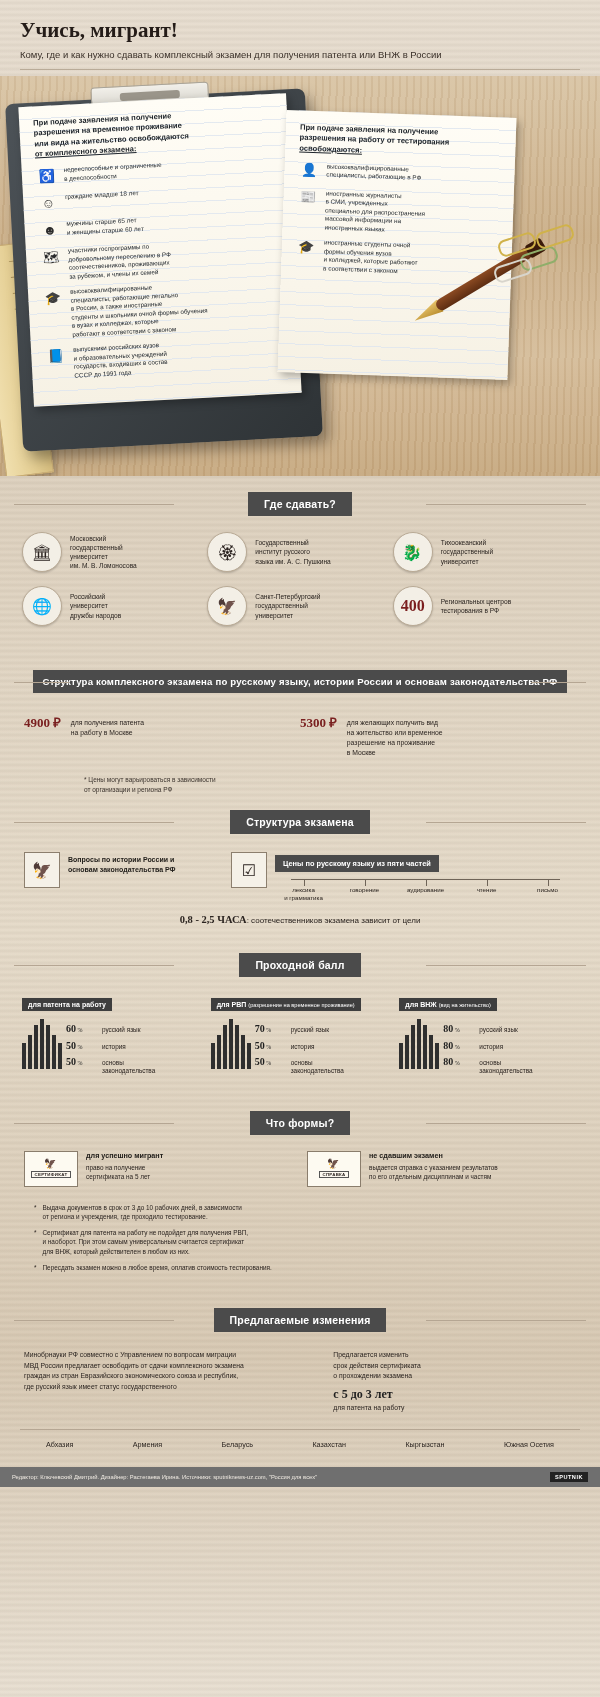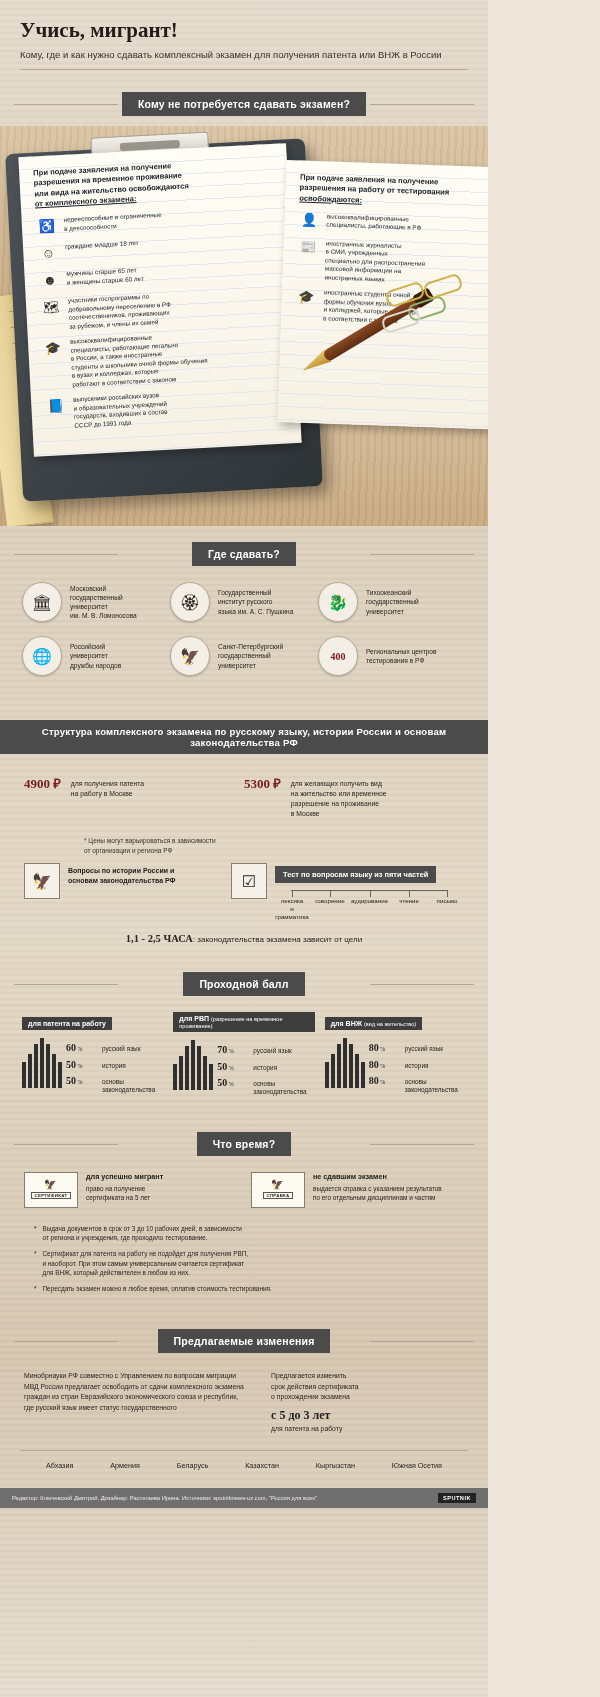--- a/index.html
+++ b/index.html
@@ -4,21 +4,21 @@
 <style>
   html,body{margin:0;padding:0;}
   body{
     width:600px;
     font-family:"Liberation Sans", sans-serif;
     background:#efe7dc;
     color:#2b2320;
   }
   .page{
     position:relative;
-    width:488px;
+    width:600px;
     min-height:1697px;
     background:
       repeating-linear-gradient(180deg, rgba(255,255,255,0.05) 0px, rgba(0,0,0,0.04) 3px, rgba(255,255,255,0.05) 6px),
       linear-gradient(180deg,#e8ded0 0%,#ddd0bd 25%,#e6dbc9 55%,#d8c9b3 80%,#e9e0d2 100%);
     overflow:hidden;
   }
   
   .header{padding:18px 20px 6px 20px;}
   .header h1{
     font-family:"Liberation Serif", serif;
@@ -134,21 +134,21 @@
   .places{padding:6px 22px 14px 22px;}
   .prow2{display:flex;margin-bottom:14px;}
   .place{flex:1;display:flex;align-items:center;gap:8px;}
   .pcircle{
     width:38px;height:38px;border-radius:50%;
     background:#f3efe6;border:1px solid #b9aa95;
     display:flex;align-items:center;justify-content:center;
     box-shadow:0 1px 2px rgba(0,0,0,.18);
     flex:0 0 38px;
   }
-  .pcircle.num{font-size:10px;font-weight:bold;color:#7b1f1f;font-family:"Liberation Serif",serif;}
+  .pcircle.num{font-size:16px;font-weight:bold;color:#7b1f1f;font-family:"Liberation Serif",serif;}
   .plabel{font-size:6.6px;line-height:1.4;color:#2a2420;}
   
   .prices{display:flex;padding:10px 24px 14px 24px;}
   .pricecol{flex:1;display:flex;gap:10px;align-items:flex-start;}
   .pval{font-family:"Liberation Serif",serif;font-size:13px;font-weight:bold;color:#7a2020;white-space:nowrap;}
   .pdesc{font-size:6.8px;line-height:1.45;color:#2b2420;padding-top:5px;}
   .note{font-size:6.5px;line-height:1.45;color:#3a322c;padding:4px 0 0 84px;}
   
   .struct{padding:8px 24px 6px 24px;display:flex;gap:12px;}
   .sbox{display:flex;gap:8px;align-items:flex-start;}
@@ -215,23 +215,20 @@
 </head>
 <body>
 
 <div class="page">
 
   <div class="header">
     <h1>Учись, мигрант!</h1>
     <p class="sub">Кому, где и как нужно сдавать комплексный экзамен для получения патента или ВНЖ в России</p>
   </div>
 
-  <div class="banner">
-    <span>Кому не потребуется сдавать экзамен?</span>
-  </div>
 
   <div class="scene">
     <div class="ruler">
       <i style="top:16px"></i>
         <i style="top:32px"></i>
         <i style="top:48px"></i>
         <i style="top:64px"></i>
       <i style="top:80px"></i>
         <i style="top:96px"></i>
         <i style="top:112px"></i>
@@ -396,45 +393,48 @@
       <div class="pval">5300 ₽</div>
       <div class="pdesc" style="white-space:pre-line">для желающих получить вид
 на жительство или временное
 разрешение на проживание
 в Москве</div>
     </div>
   </div>
   <div class="note" style="white-space:pre-line">* Цены могут варьироваться в зависимости
 от организации и региона РФ</div>
 
+  <div class="banner">
+    <span>Структура экзамена</span>
+  </div>
 
   <div class="struct">
     <div class="sbox" style="flex:0 0 195px">
       <div class="sicon">🦅</div>
       <div class="slabel" style="white-space:pre-line">Вопросы по истории России и
 основам законодательства РФ</div>
     </div>
     <div class="sbox" style="flex:1">
       <div class="sicon">☑</div>
       <div style="flex:1">
-        <div class="testhead">Тест по вопросам языку из пяти частей</div>
+        <div class="testhead">Цены по русскому языку из пяти частей</div>
         <div class="parts">
           <div class="part" style="white-space:pre-line">лексика
 и грамматика</div>
           <div class="part" style="white-space:pre-line">говорение</div>
           <div class="part" style="white-space:pre-line">аудирование</div>
           <div class="part" style="white-space:pre-line">чтение</div>
           <div class="part" style="white-space:pre-line">письмо</div>
         </div>
       </div>
     </div>
   </div>
 
   <div class="duration">
-    <b>1,1 - 2,5 ЧАСА</b><span>: законодательства экзамена зависит от цели</span>
+    <b>0,8 - 2,5 ЧАСА</b><span>: соотечественников экзамена зависит от цели</span>
   </div>
 
   <div class="banner">
     <span>Проходной балл</span>
   </div>
 
   <div class="scores">
     <div class="scol">
       <div class="shead">для патента на работу</div>
       <div class="sbars">
@@ -515,21 +515,21 @@
         <div class="srow">
           <div class="spct"><span>80</span><em> %</em></div>
           <div class="sname" style="white-space:pre-line">основы
 законодательства</div>
         </div>
       </div>
     </div>
   </div>
 
   <div class="banner">
-    <span>Что время?</span>
+    <span>Что формы?</span>
   </div>
 
   <div class="next">
     <div class="ncol">
       <div class="ndoc">
         <span class="seal">🦅</span>
         <span class="cap">СЕРТИФИКАТ</span>
       </div>
       <div>
         <div class="ntitle">для успешно мигрант</div>

